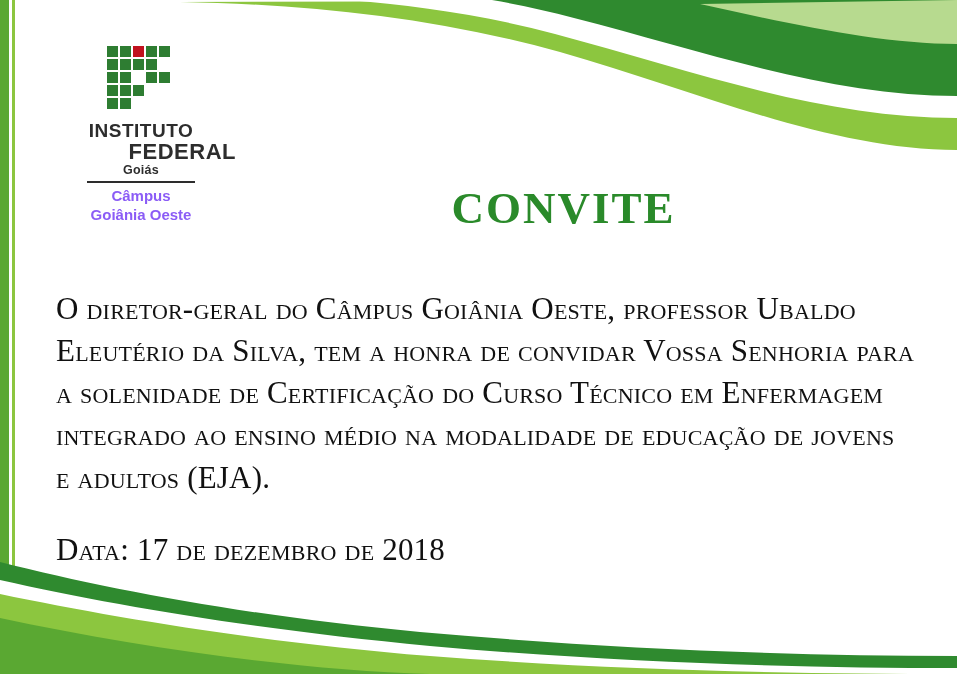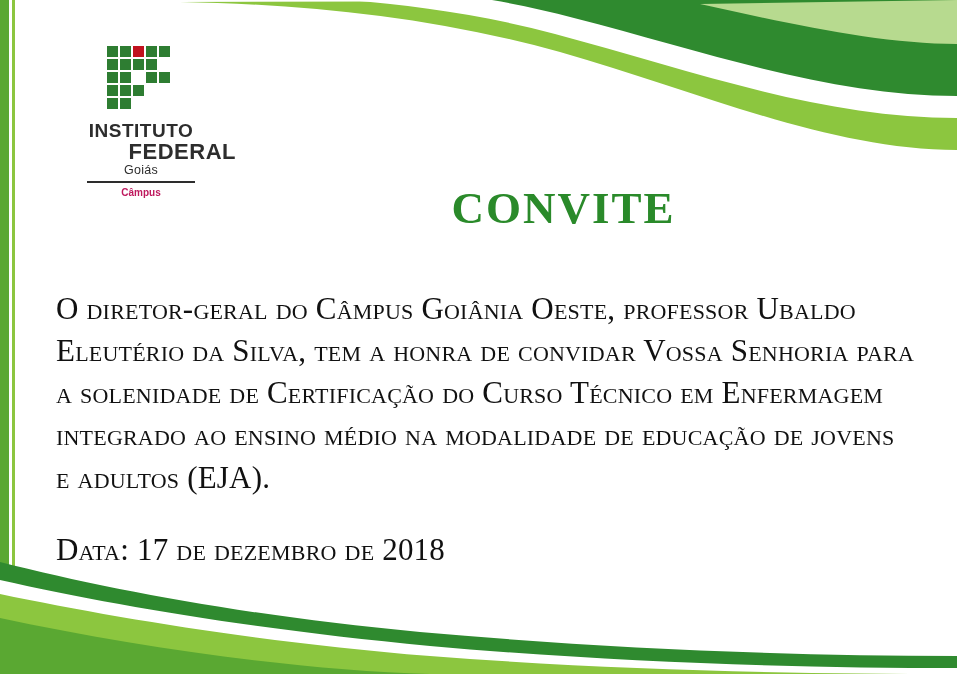--- a/index.html
+++ b/index.html
@@ -52,35 +52,35 @@
     font-family: "Liberation Sans", sans-serif;
     font-weight: bold;
     color: #2d2d2d;
     line-height: 0.98;
     letter-spacing: 0.5px;
   }
   .wm-line1 { font-size: 19px; }
   .wm-line2 { font-size: 22px; text-align: right; }
   .wm-line3 {
     font-size: 12.5px;
-    font-weight: normal;
+    font-weight: bold;
     margin-top: 2px;
     letter-spacing: 0.3px;
   }
   #logo-divider {
     width: 108px;
     height: 1.5px;
     background: #2d2d2d;
     margin: 5px auto 4px auto;
   }
   #logo-campus {
     font-family: "Liberation Sans", sans-serif;
-    font-size: 10px;
+    font-size: 15px;
     font-weight: bold;
-    color: #be185d;
+    color: #8b5cf6;
     line-height: 1.25;
   }
 
   
   #title {
     position: absolute;
     left: 0;
     top: 182px;
     width: 957px;
     text-align: center;
@@ -168,20 +168,21 @@
     <div id="logo-wordmark">
       <div class="wm-line1">INSTITUTO</div>
       <div class="wm-line2">FEDERAL</div>
       <div class="wm-line3">Goiás</div>
     </div>
 
     <div id="logo-divider"></div>
 
     <div id="logo-campus">
       <div>Câmpus</div>
+      <div>Goiânia Oeste</div>
     </div>
   </div>
 
   <div id="title">CONVITE</div>
 
   <div id="body-text">
     <p id="paragraph-main">O diretor-geral do Câmpus Goiânia Oeste, professor Ubaldo Eleutério da Silva, tem a honra de convidar Vossa Senhoria para a solenidade de Certificação do Curso Técnico em Enfermagem integrado ao ensino médio na modalidade de educação de jovens e adultos (EJA).</p>
 
     <p class="detail-line">
       <span class="label">Data:</span>

